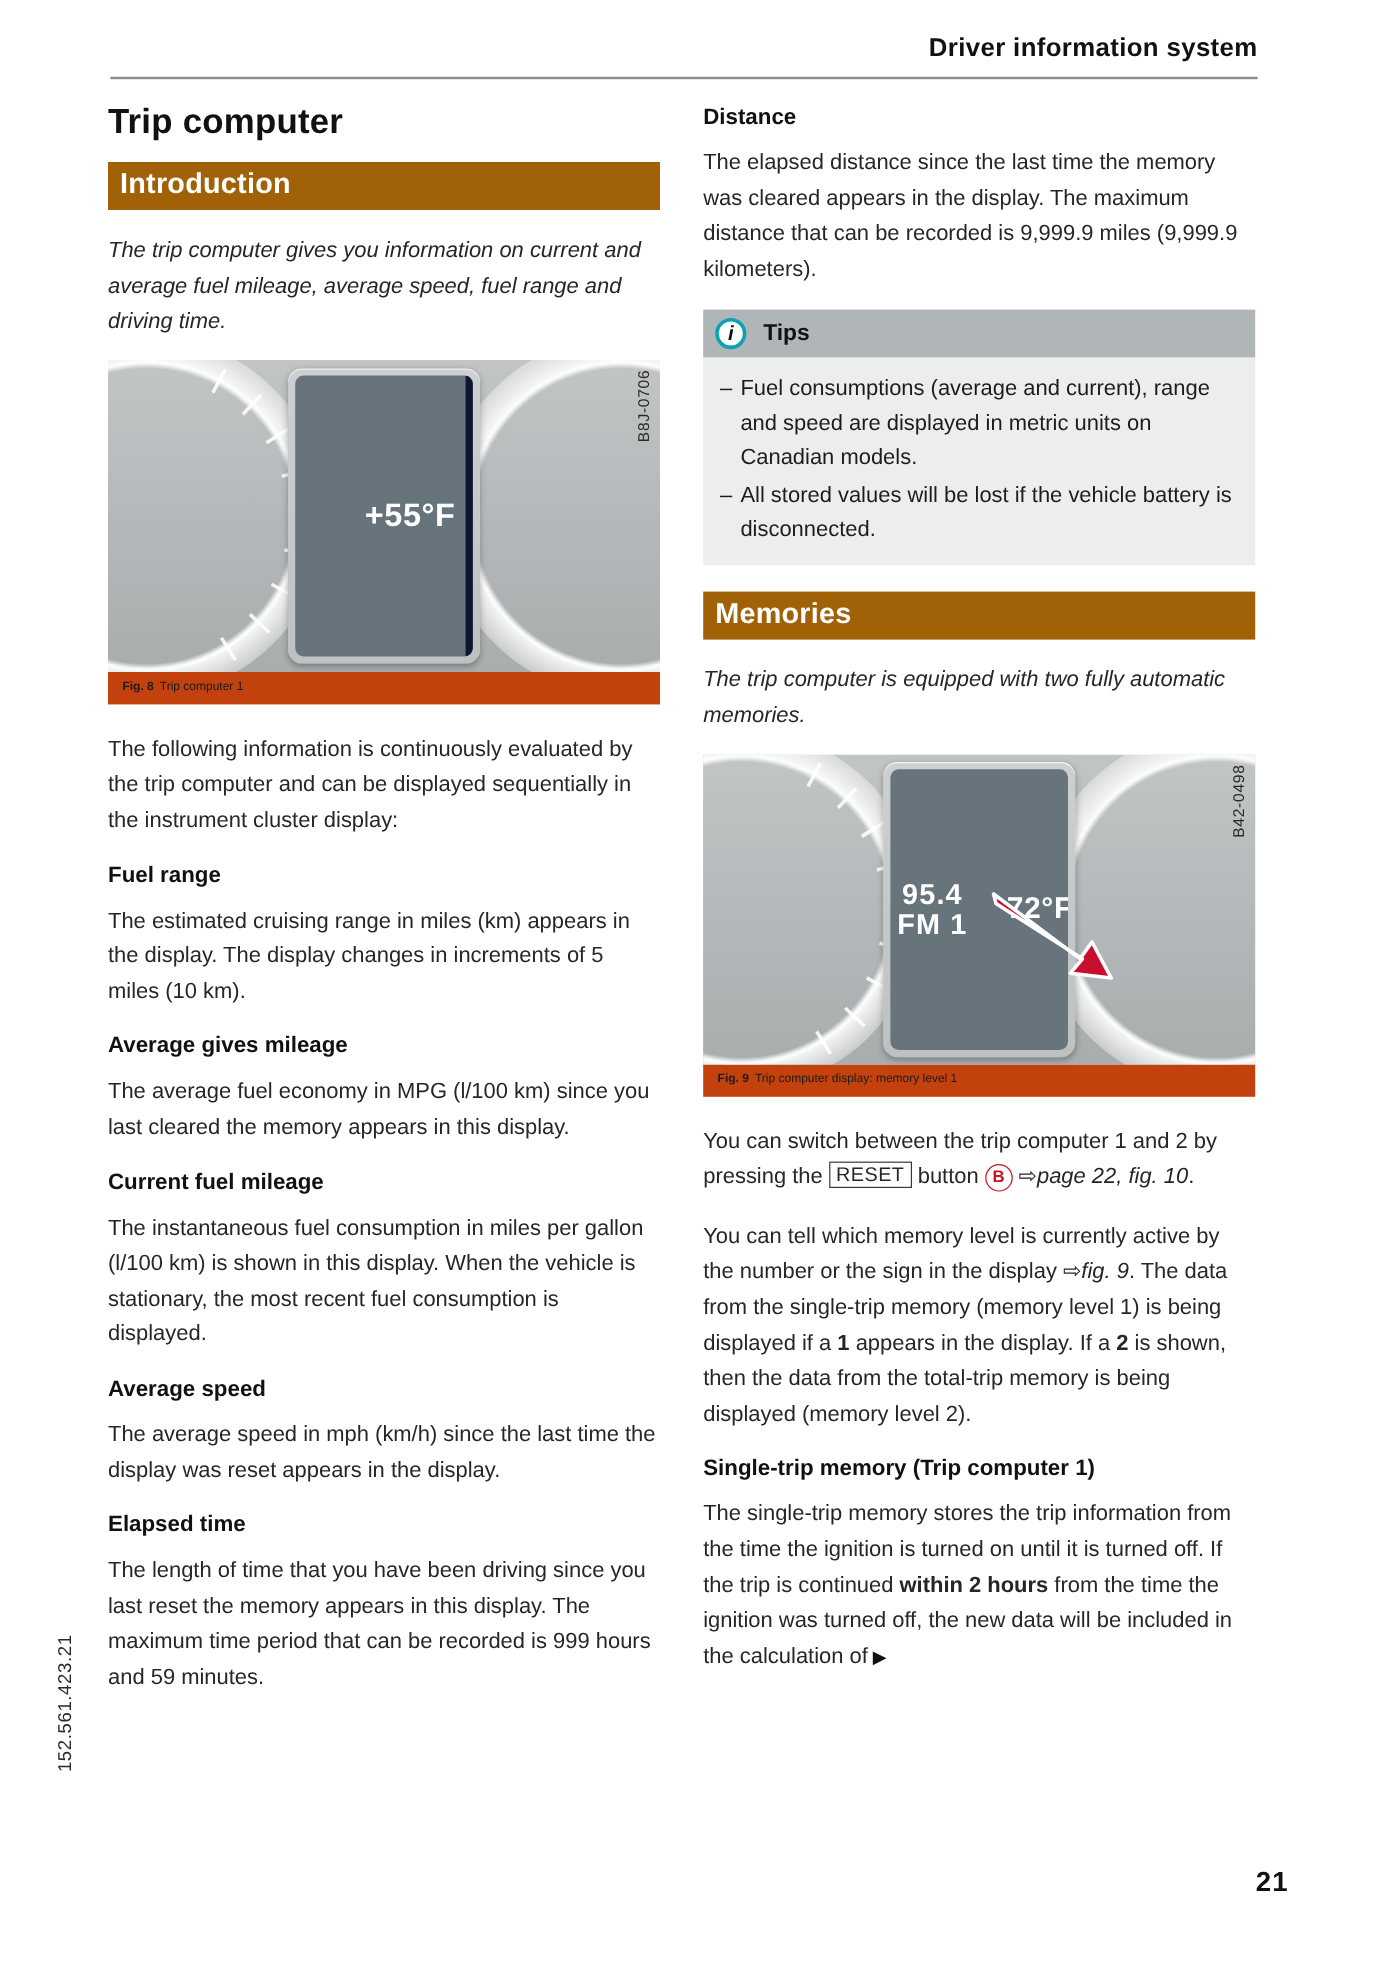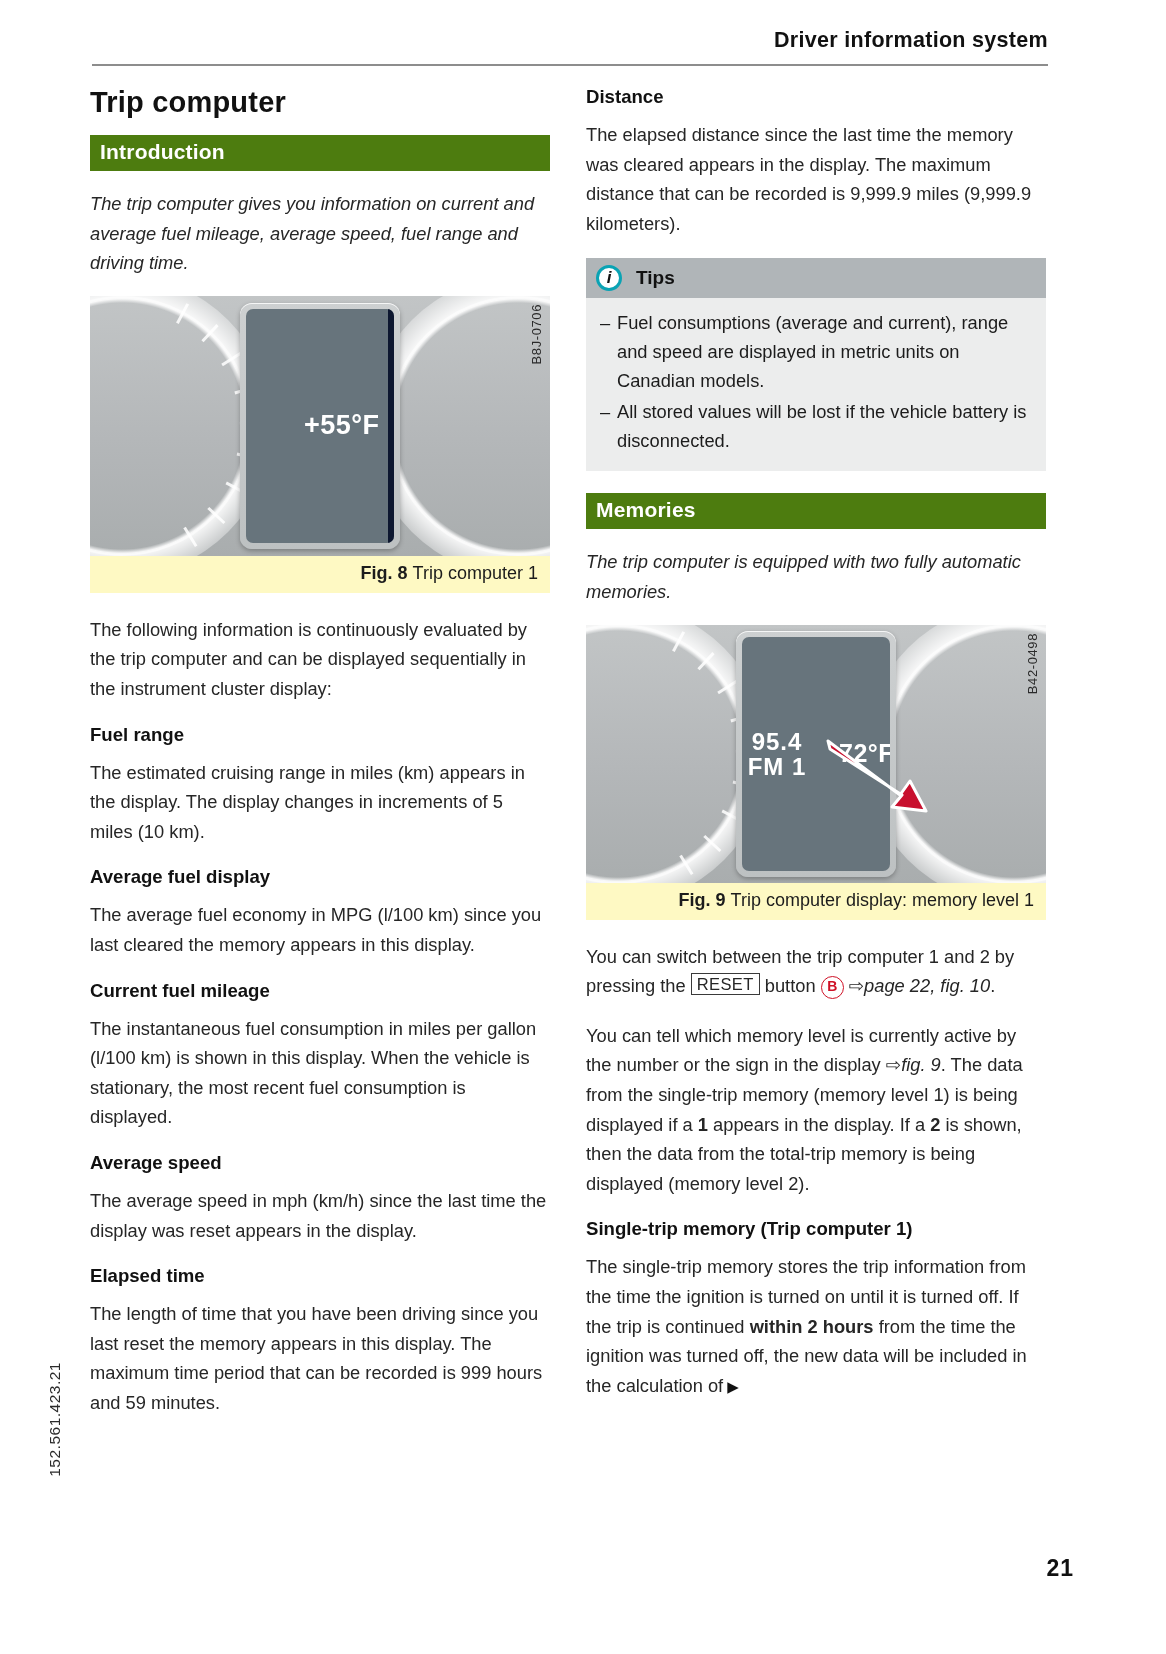--- a/index.html
+++ b/index.html
@@ -48,23 +48,23 @@
 
   
   h1.chapter {
     margin: 0 0 16px 0;
     font-size: 29px;
     font-weight: bold;
     letter-spacing: 0.2px;
     color: #111;
   }
   .redbar {
-    background: #4d7c0f;
+    background: #a16207;
     color: #ffffff;
-    font-size: 21px;
+    font-size: 24px;
     font-weight: bold;
     padding: 5px 10px 7px 10px;
     margin: 0 0 18px 0;
     letter-spacing: 0.2px;
   }
   p.body {
     margin: 0 0 20px 0;
     font-size: 18.3px;
     line-height: 29.6px;
     color: #262626;
@@ -182,25 +182,24 @@
   
   .arrow {
     position: absolute;
     left: 236px; top: 112px;
     width: 110px; height: 78px;
     pointer-events: none;
   }
 
   
   .figcap {
-    background: #fef9c3;
-    font-size: 18px;
+    background: #c2410c;
+    font-size: 10px;
     padding: 7px 12px 9px 12px;
     color: #1c1c1c;
-    text-align: right;
   }
   .figcap b { font-weight: bold; }
   .figcap .num { margin-right: 5px; }
 
   
   .plateid {
     position: absolute;
     font-size: 13px;
     color: #2a2a2a;
     letter-spacing: .6px;
@@ -332,21 +331,21 @@
     <div class="figcap">
       <b class="num">Fig. 8</b><span>Trip computer 1</span>
     </div>
   </div>
 
   <p class="body">The following information is continuously evaluated by the trip computer and can be displayed sequentially in the instrument cluster display:</p>
 
   <h3 class="sub">Fuel range</h3>
   <p class="body">The estimated cruising range in miles (km) appears in the display. The display changes in increments of 5 miles (10 km).</p>
 
-  <h3 class="sub">Average fuel display</h3>
+  <h3 class="sub">Average gives mileage</h3>
   <p class="body">The average fuel economy in MPG (l/100 km) since you last cleared the memory appears in this display.</p>
 
   <h3 class="sub">Current fuel mileage</h3>
   <p class="body">The instantaneous fuel consumption in miles per gallon (l/100 km) is shown in this display. When the vehicle is stationary, the most recent fuel consumption is displayed.</p>
 
   <h3 class="sub">Average speed</h3>
   <p class="body">The average speed in mph (km/h) since the last time the display was reset appears in the display.</p>
 
   <h3 class="sub">Elapsed time</h3>
   <p class="body">The length of time that you have been driving since you last reset the memory appears in this display. The maximum time period that can be recorded is 999 hours and 59 minutes.</p>

